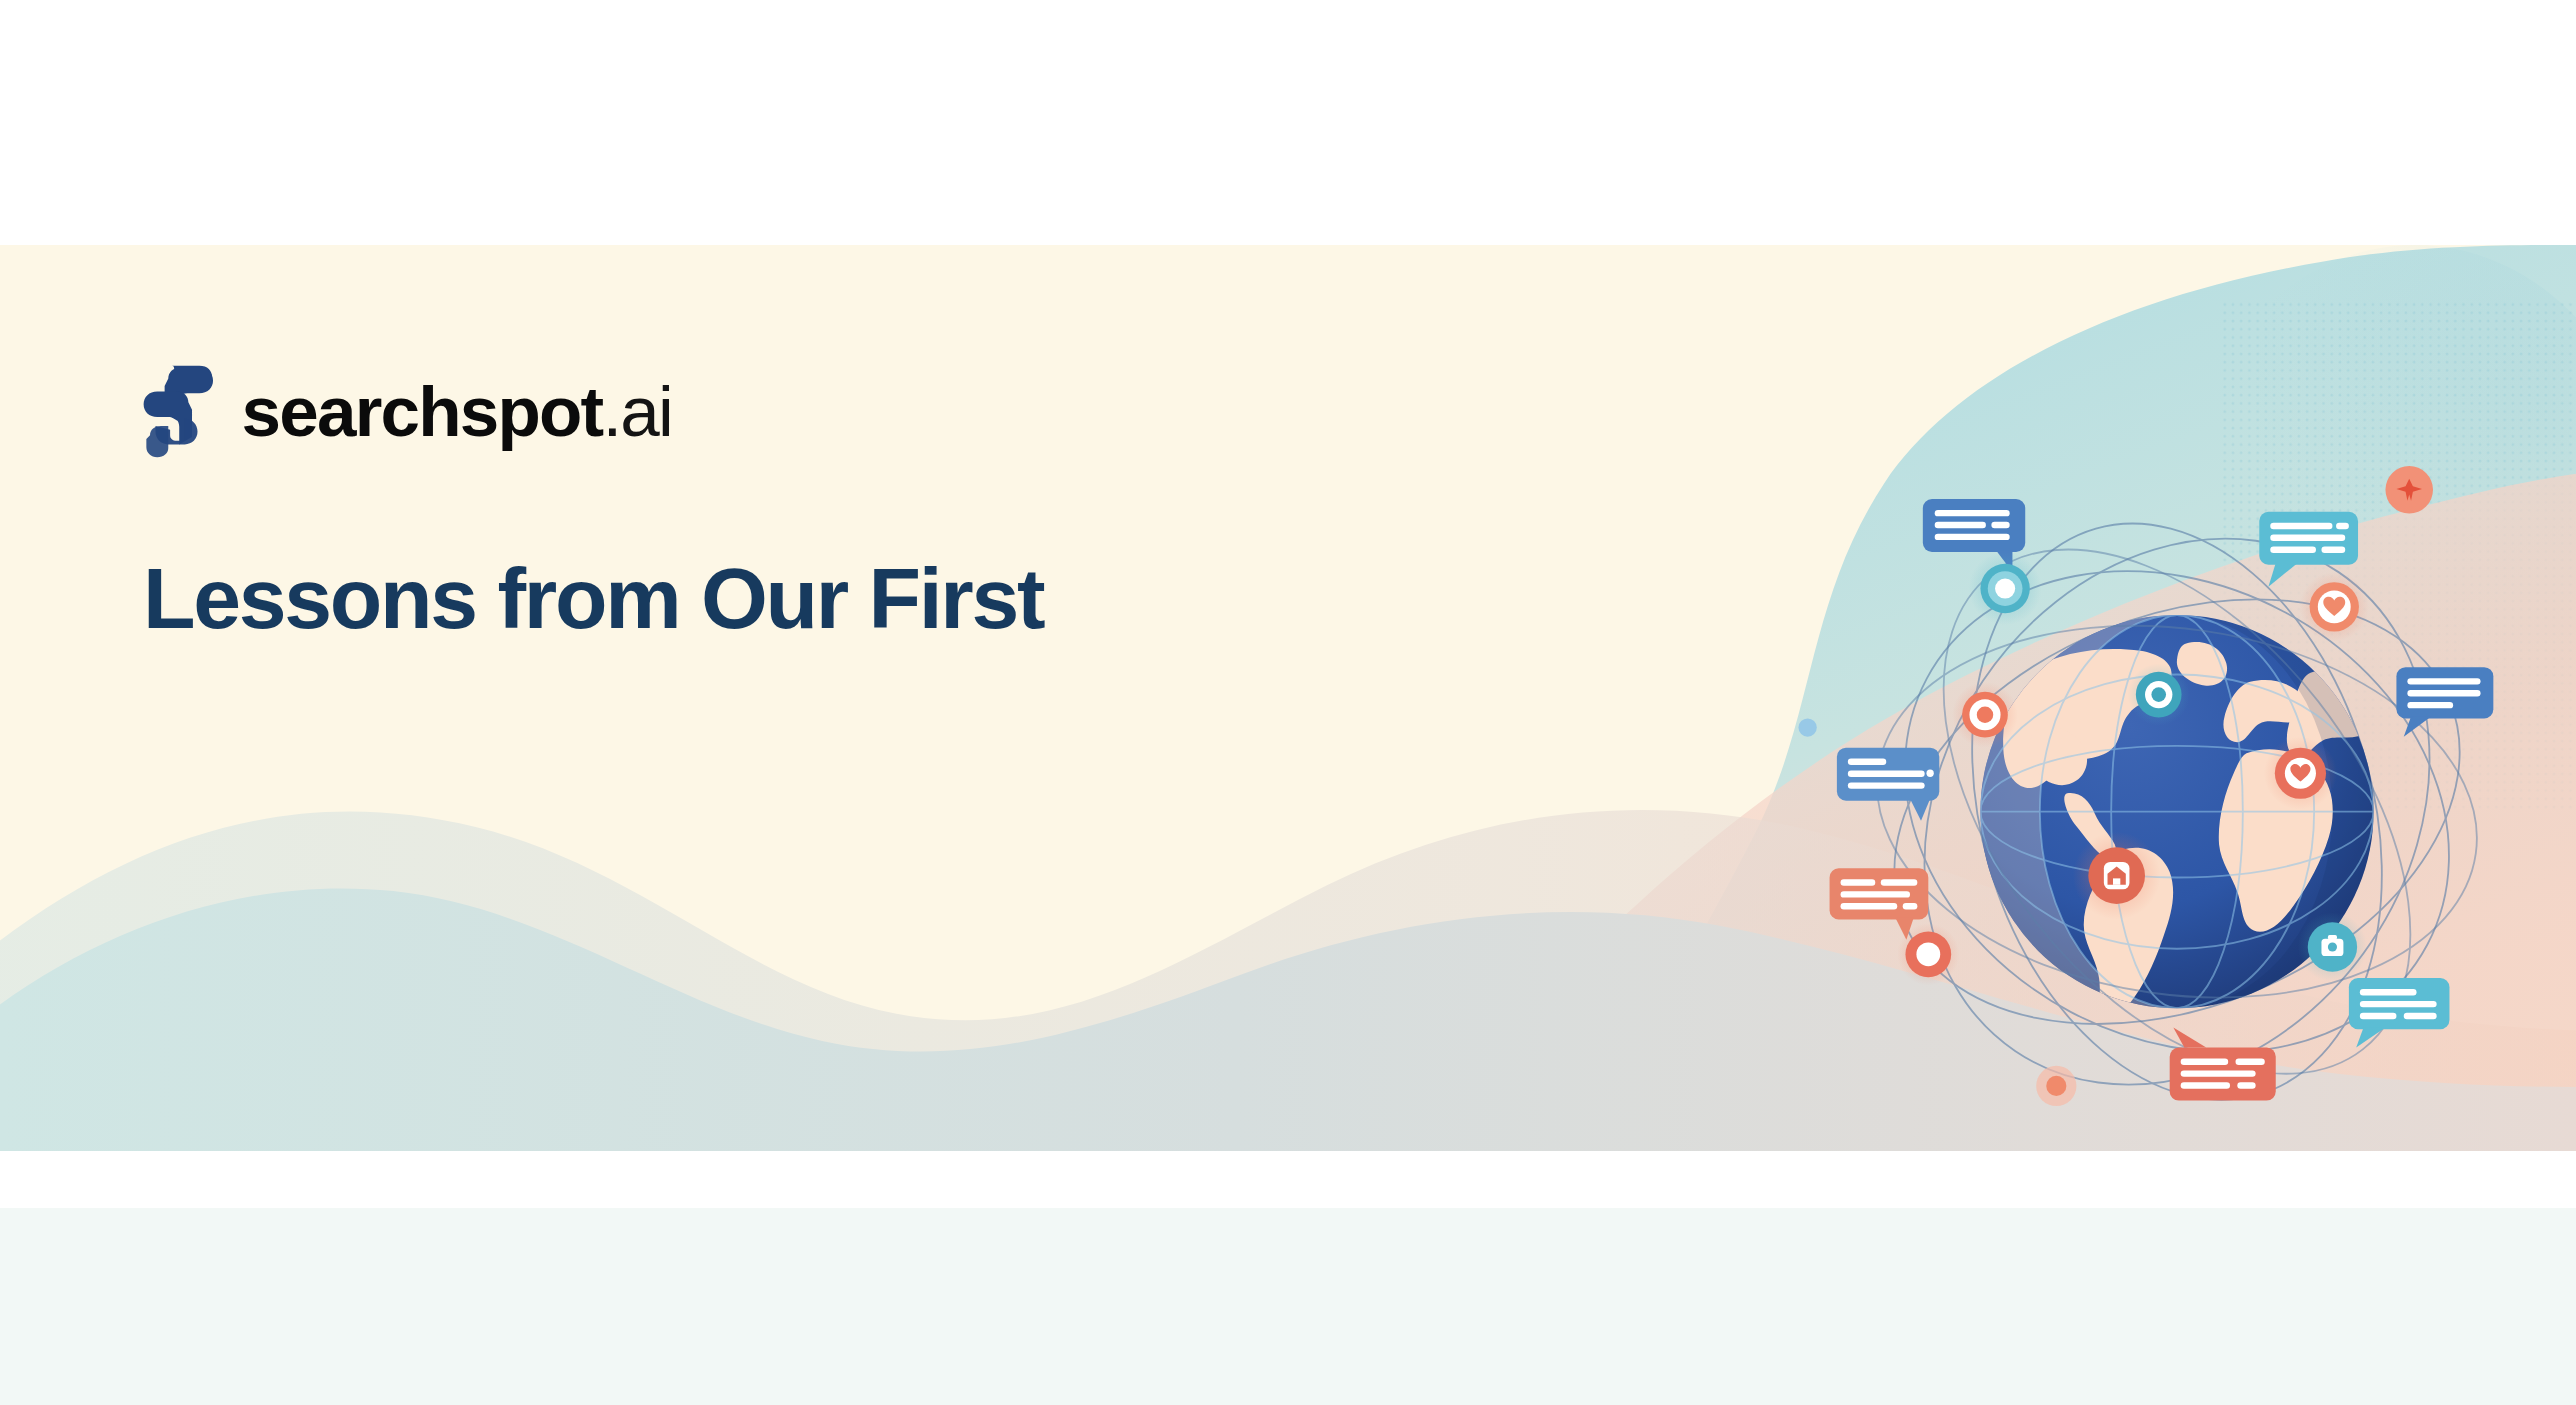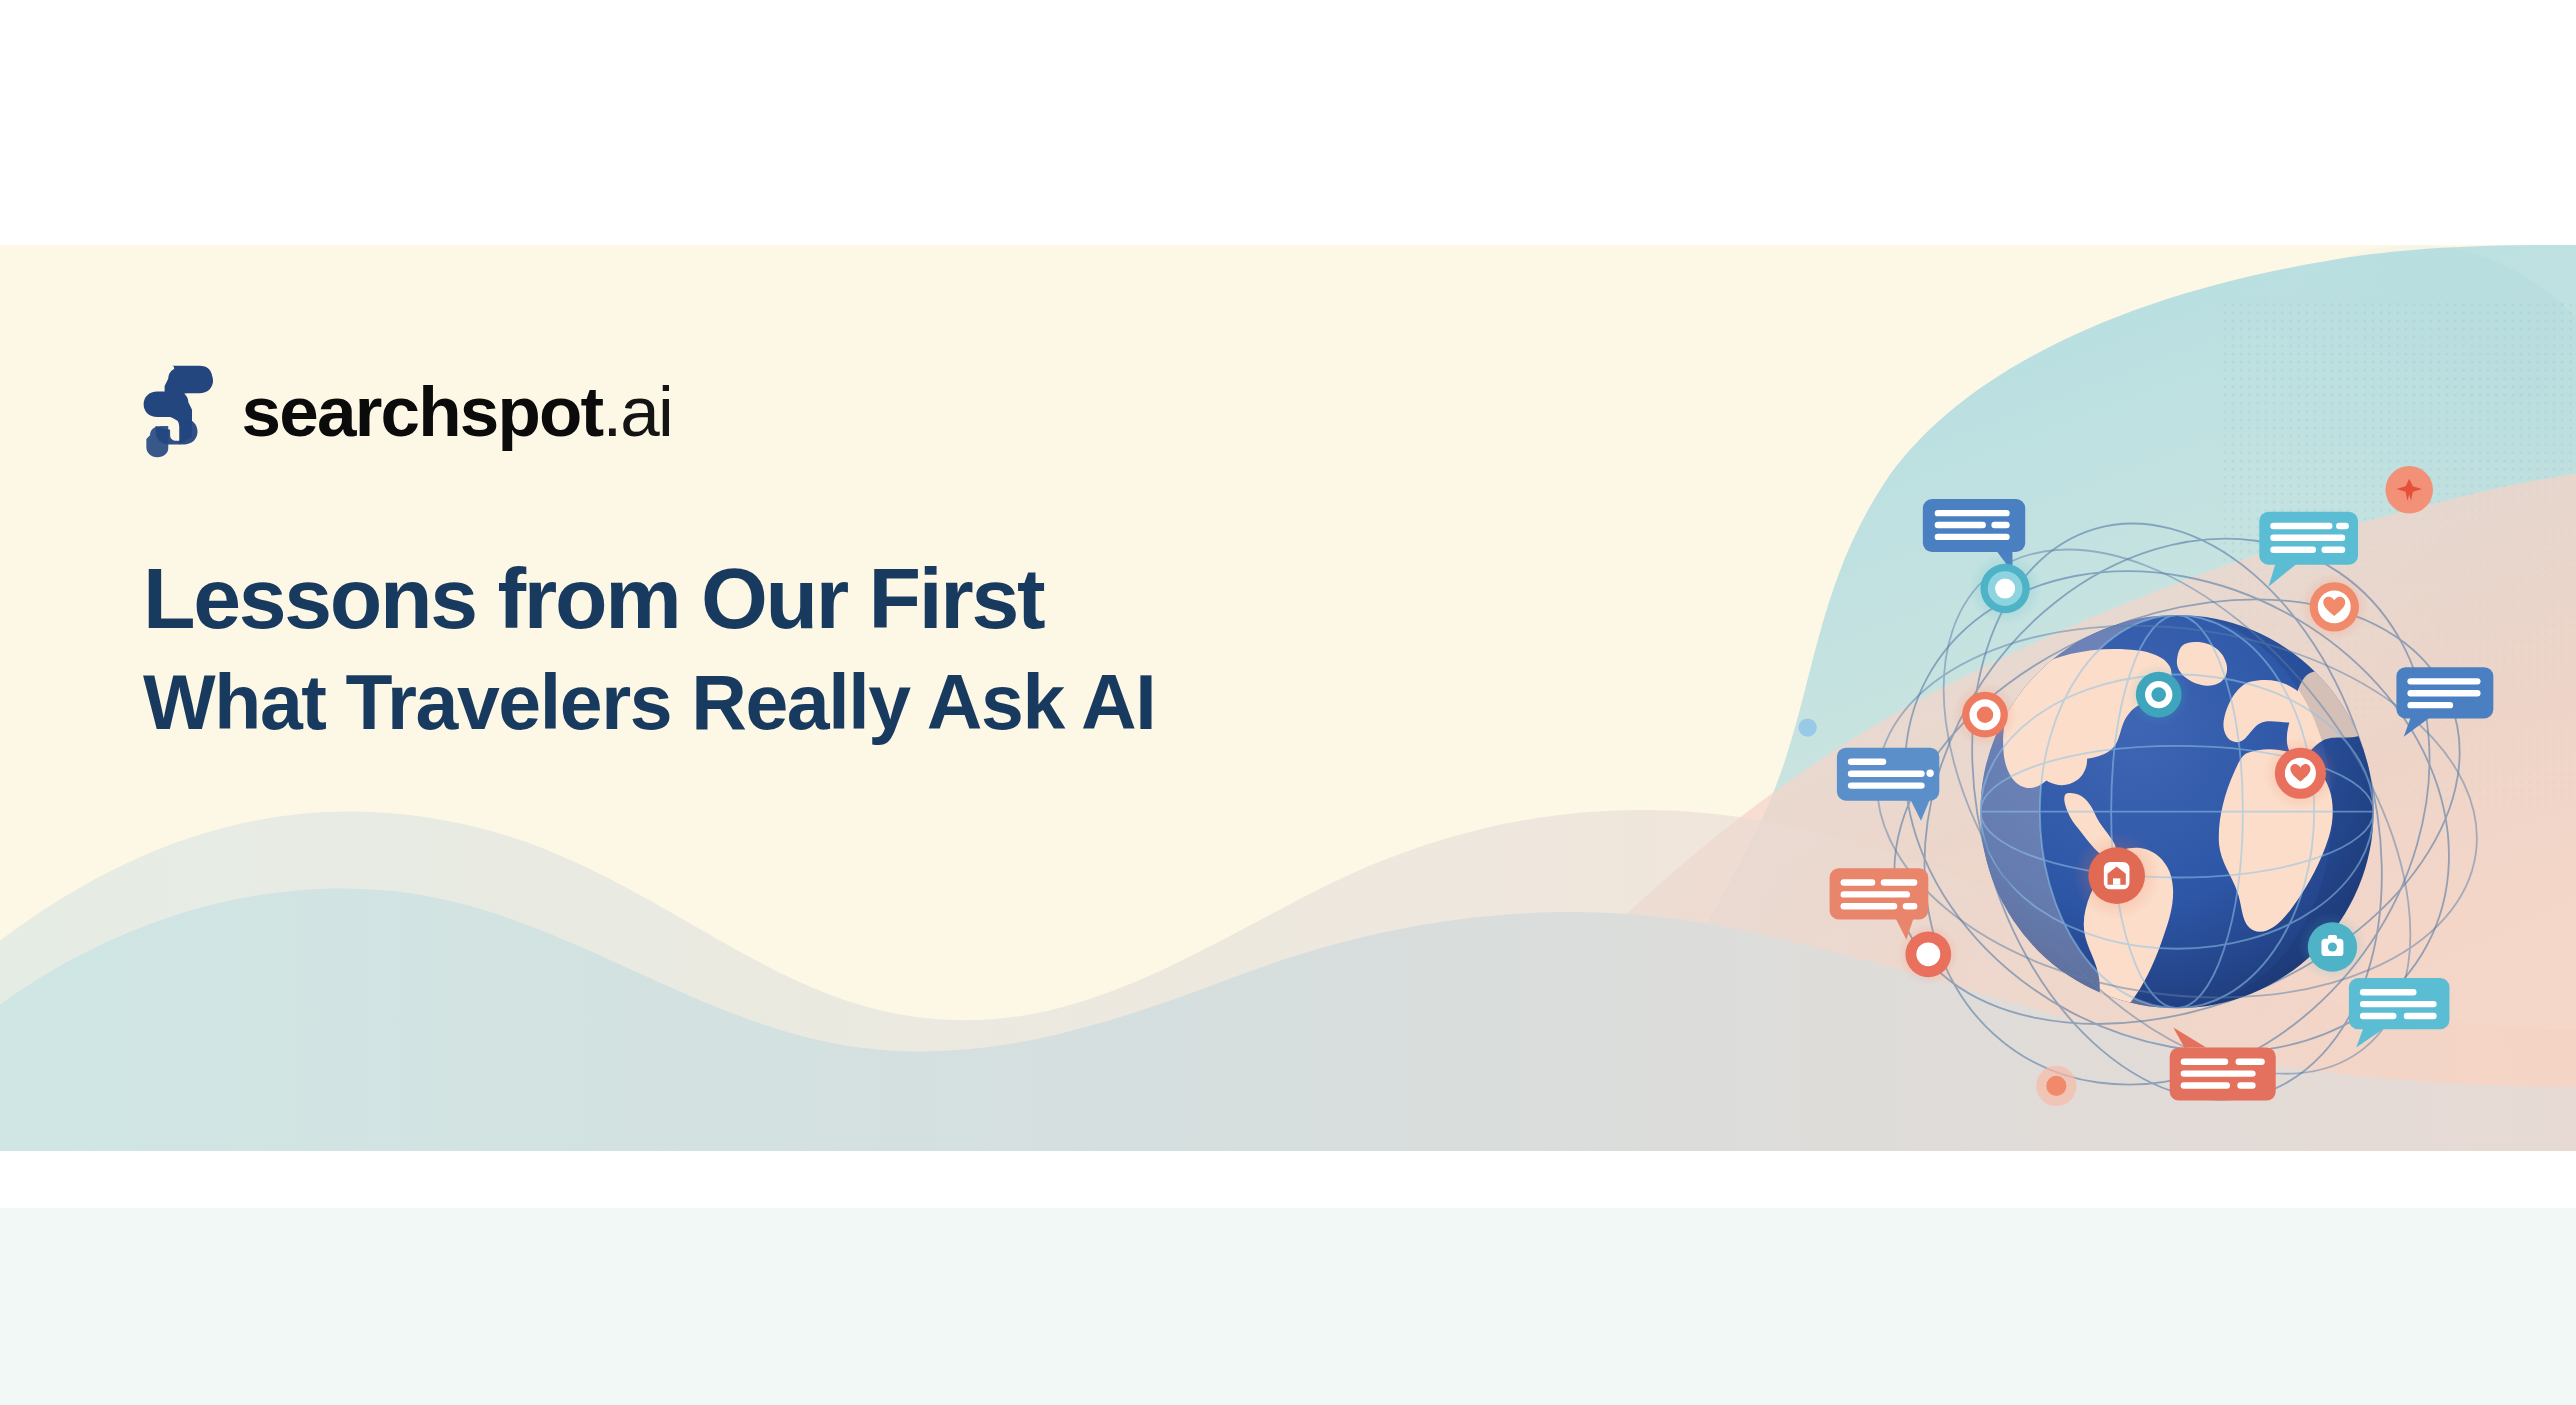--- a/index.html
+++ b/index.html
@@ -162,21 +162,20 @@
         </g>
       </svg>
       <div id="logo-word">
         <span id="logo-name">searchspot</span>
           <span id="logo-tld">.ai</span>
       </div>
     </div>
 
     <div id="headline">
       <p class="hl l1">Lessons from Our First</p>
-      <p class="hl l3">What Travelers Really Ask AI</p>
     </div>
 
     <div id="illus">
       <svg viewBox="0 0 840 760">
         <defs>
           <radialGradient id="oceanG" cx="0.38" cy="0.28" r="0.85">
             <stop offset="0%" stop-color="#3E66B4"></stop>
             <stop offset="55%" stop-color="#2D56A6"></stop>
             <stop offset="100%" stop-color="#1C3570"></stop>
           </radialGradient>

